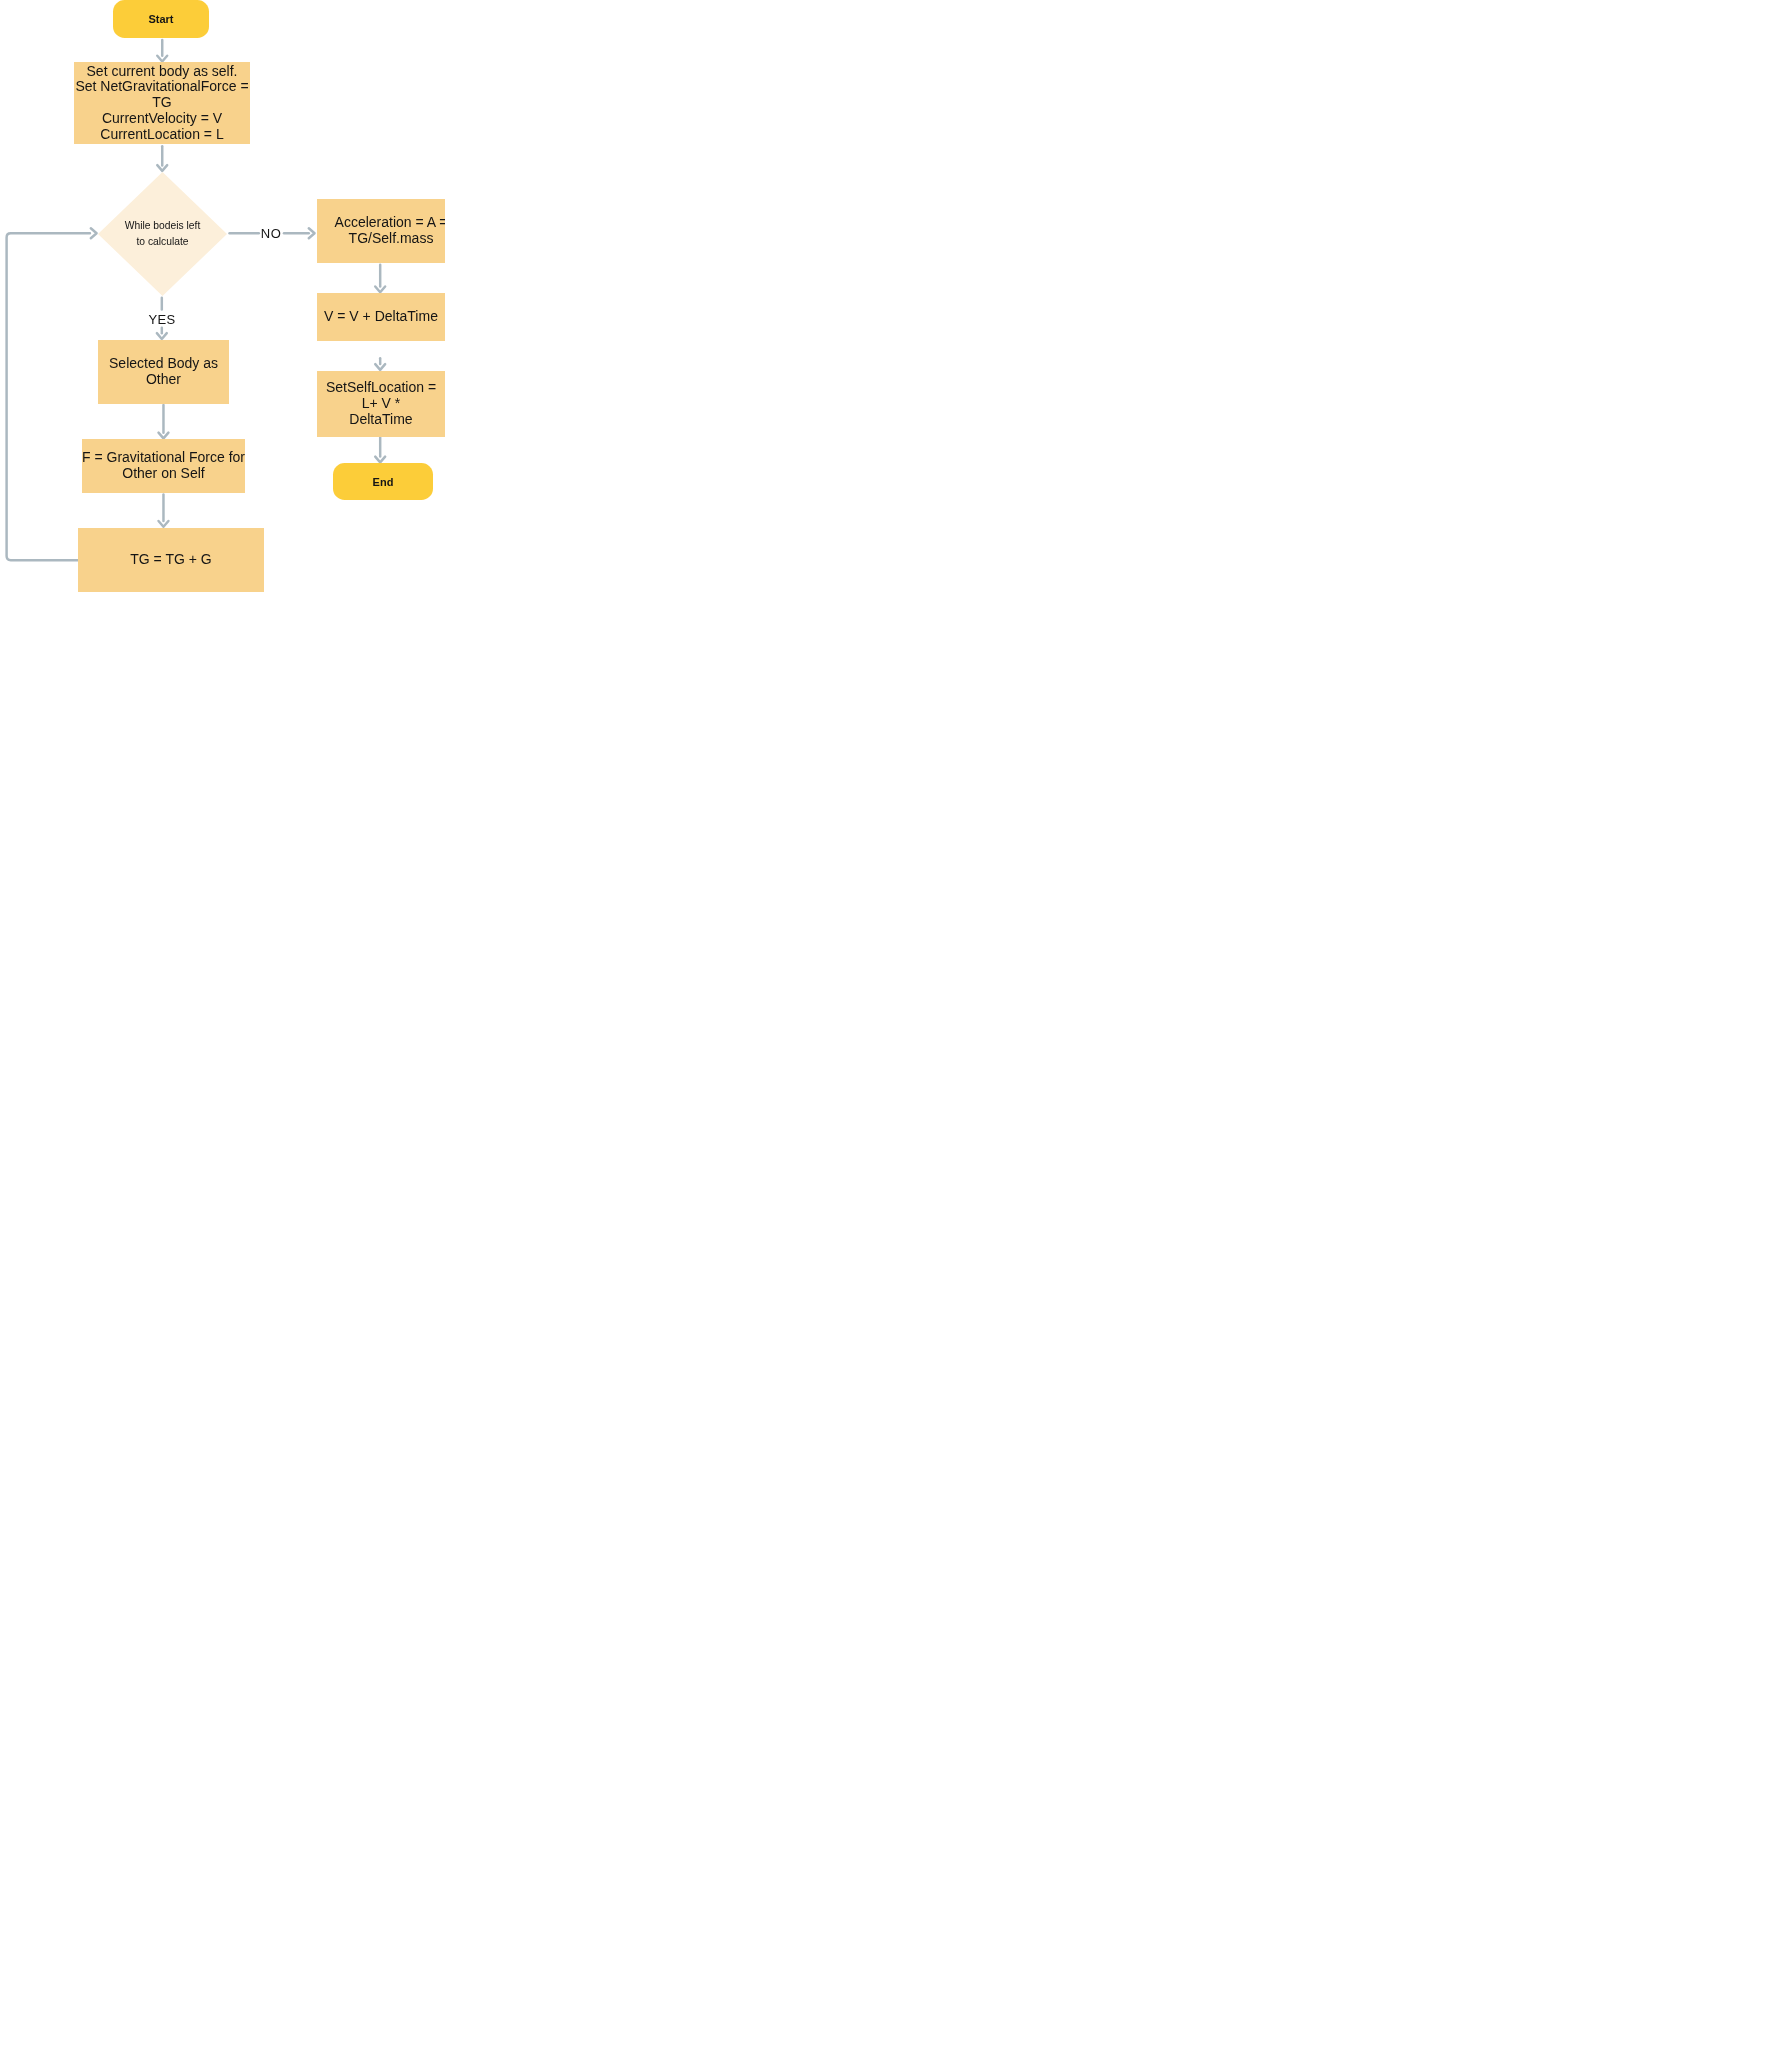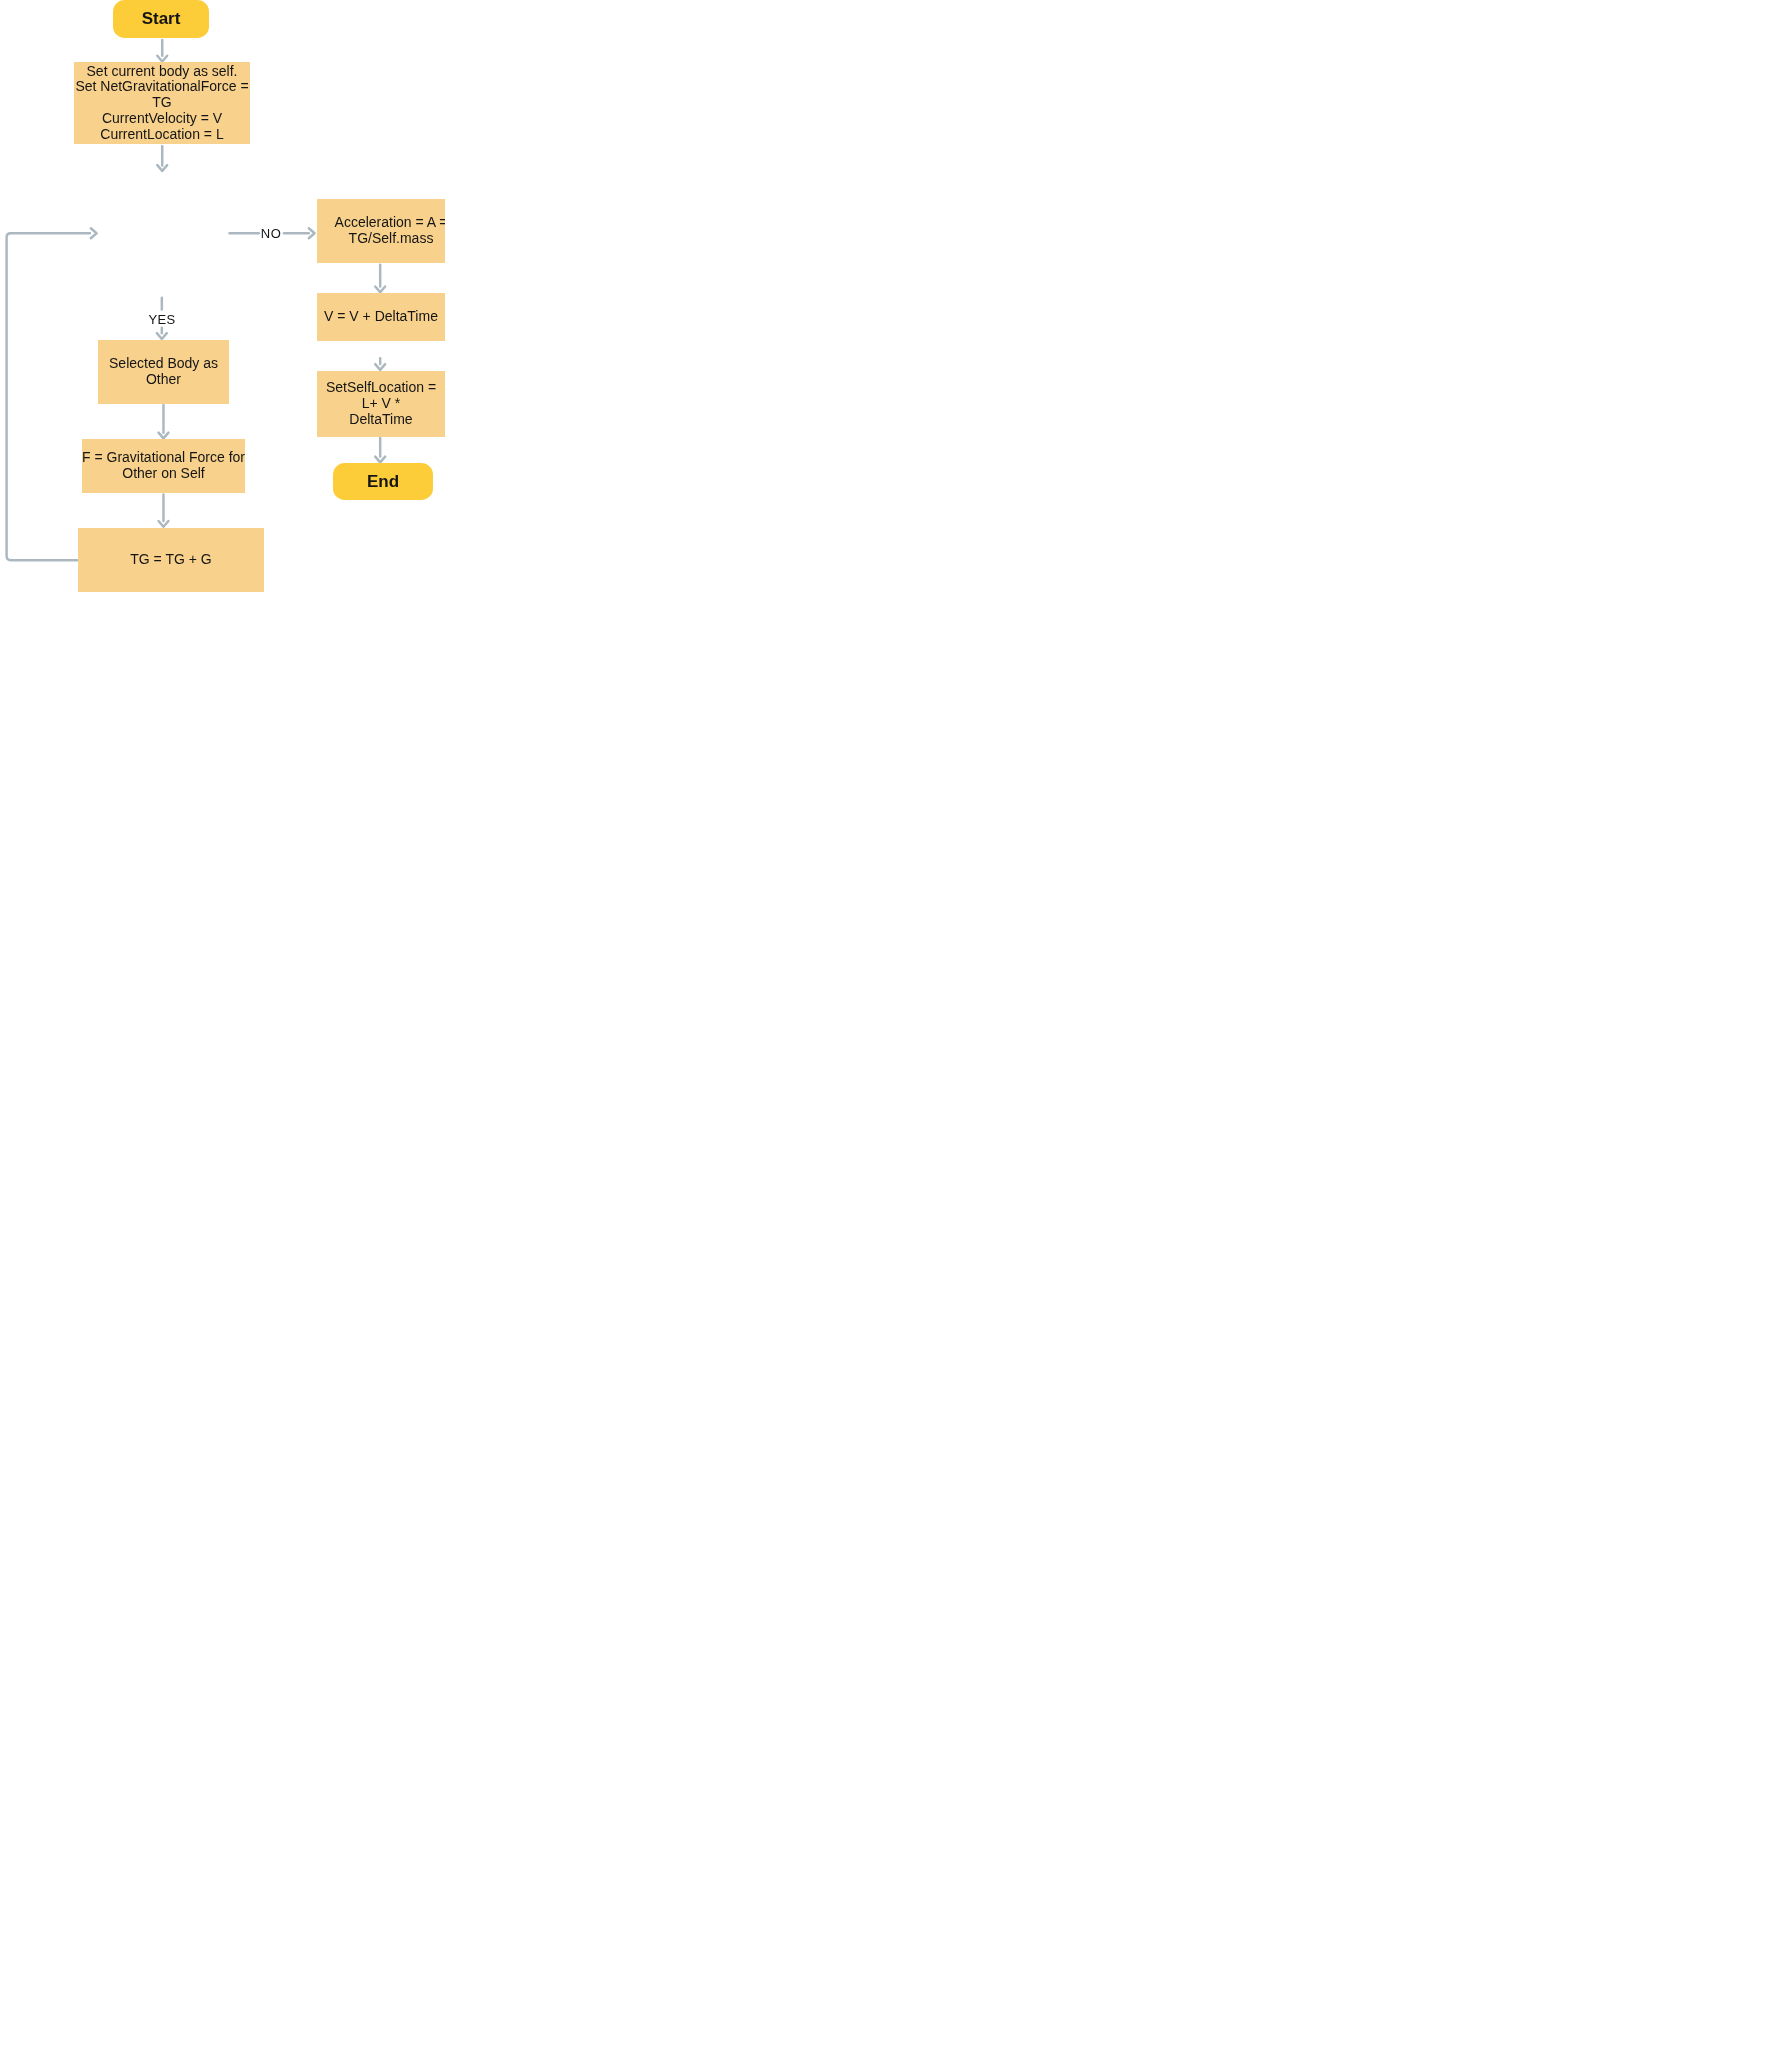--- a/index.html
+++ b/index.html
@@ -38,21 +38,21 @@
   .node .label{white-space:pre-line;}
   .process{
     background:var(--c-process_fill,#F8D28C);
     font-size:14px;
     line-height:15.7px;
   }
   .terminator{
     background:var(--c-terminator_fill,#FCCD39);
     border-radius:11.6px;
     font-weight:700;
-    font-size:17px;
+    font-size:11px;
   }
   .decision{
     background:var(--c-decision_fill,#FCEFDA);
     clip-path:polygon(50% 0,100% 50%,50% 100%,0 50%);
     font-size:10.3px;
     line-height:16.5px;
   }
   .edge-label{
     position:absolute;
     transform:translate(-50%,-50%);
@@ -115,20 +115,24 @@
     <span class="label">Start</span>
   </div>
 
   <div class="node process" style="left:74px;top:62px;width:176px;height:82px;">
     <span class="label">Set current body as self.
 Set NetGravitationalForce = TG
 CurrentVelocity = V
 CurrentLocation = L</span>
   </div>
 
+  <div class="node decision" style="left:98px;top:172px;width:129px;height:124px;">
+    <span class="label">While bodeis left
+to calculate</span>
+  </div>
 
   <div class="node process" style="left:98px;top:340px;width:131px;height:64px;">
     <span class="label">Selected Body as Other</span>
   </div>
 
   <div class="node process" style="left:82px;top:439px;width:163px;height:54px;">
     <span class="label">F = Gravitational Force for
 Other on Self</span>
   </div>
 

